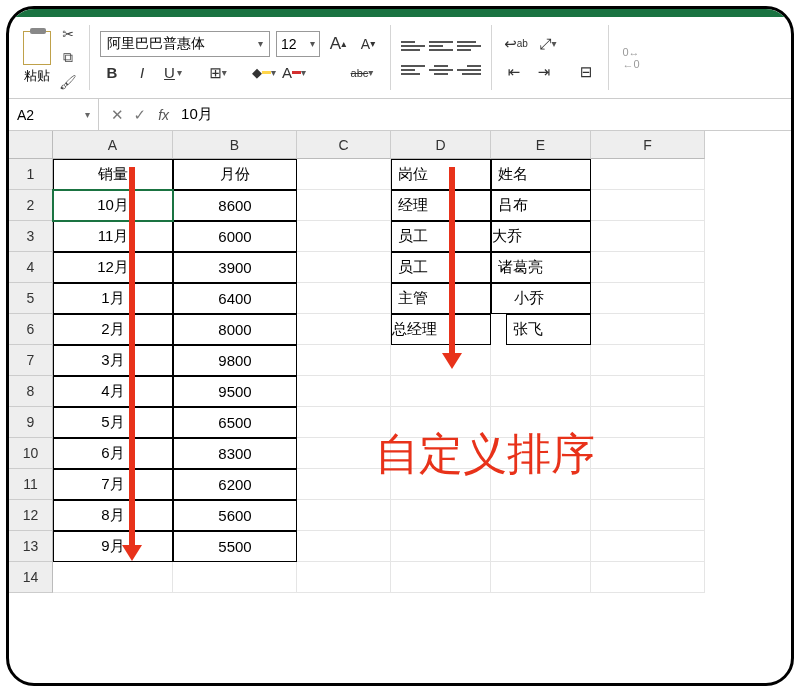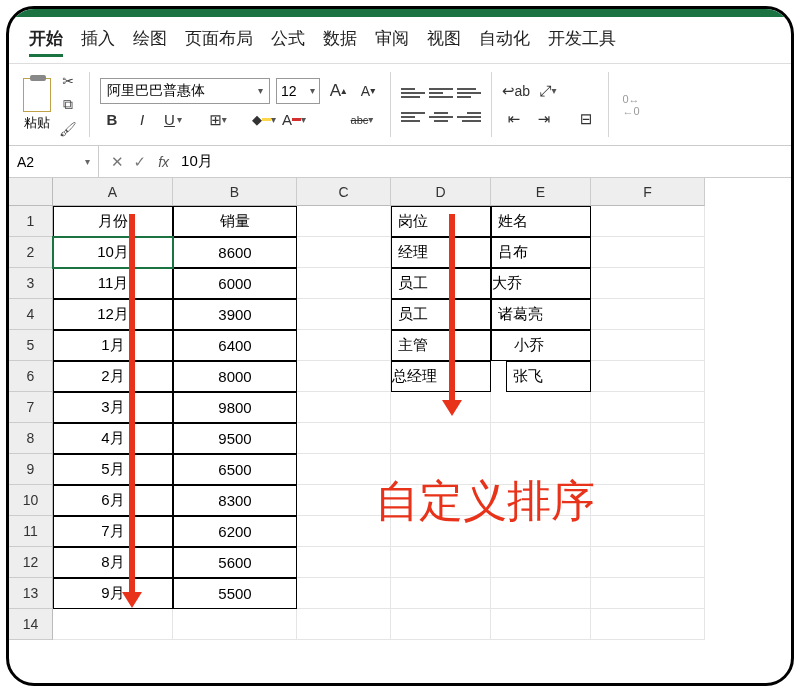--- a/index.html
+++ b/index.html
@@ -150,32 +150,20 @@
       position:absolute; color:#e8321a; font-size:44px; font-weight:500;
       z-index:10;
     }
   </style>
 </head>
 <body>
 
 <div class="window">
   <div class="topbar"></div>
 
-  <div class="menu-tabs" id="menu-tabs">
-      <span class="tab active">开始</span>
-      <span class="tab">插入</span>
-      <span class="tab">绘图</span>
-      <span class="tab">页面布局</span>
-      <span class="tab">公式</span>
-      <span class="tab">数据</span>
-      <span class="tab">审阅</span>
-      <span class="tab">视图</span>
-      <span class="tab">自动化</span>
-      <span class="tab">开发工具</span>
-    </div>
 
   <div class="ribbon">
     <div class="ribbon-group">
       <div class="clipboard">
         <div class="paste-box">
           <div class="paste-icon"></div>
           <div class="paste-label">粘贴</div>
         </div>
         <div class="mini-btns">
           <div class="mini-btn">✂</div>
@@ -259,21 +247,21 @@
         <div class="align-btn">
             <span style="width:60%;margin-left:auto"></span>
             <span style="width:100%"></span>
             <span style="width:80%;margin-left:auto"></span>
           </div>
       </div>
     </div>
 
     <div class="ribbon-group">
       <div class="font-row">
-        <div class="font-btn" style="width:28px;">↩<span style="font-size:14px;">ab</span></div>
+        <div class="font-btn" style="width:28px;">↩<span style="font-size:10px;">ab</span></div>
         <div class="font-btn">⤢<span class="caret">▾</span></div>
       </div>
       <div class="font-row">
         <div class="font-btn">⇤</div>
         <div class="font-btn">⇥</div>
         <div style="width:6px;"></div>
         <div class="font-btn">⊟</div>
       </div>
     </div>
 
@@ -322,22 +310,22 @@
             <div class="rowh">8</div>
             <div class="rowh">9</div>
             <div class="rowh">10</div>
             <div class="rowh">11</div>
             <div class="rowh">12</div>
             <div class="rowh">13</div>
             <div class="rowh">14</div>
           </div>
         <div class="cells" id="cells" style="position:relative;">
             <div class="cells-inner" style="grid-template-columns: 120px 124px 94px 100px 100px 114px;">
+              <div class="cell b-all">销量</div>
               <div class="cell b-all">月份</div>
-              <div class="cell b-all">销量</div>
               <div class="cell"></div>
               <div class="cell b-all" style="justify-content: flex-start; padding-left: 6px;">岗位</div>
               <div class="cell b-all" style="justify-content: flex-start; padding-left: 6px;">姓名</div>
               <div class="cell"></div>
               <div class="cell b-all selected">10月</div>
               <div class="cell b-all">8600</div>
               <div class="cell"></div>
               <div class="cell b-all" style="justify-content: flex-start; padding-left: 6px;">经理</div>
               <div class="cell b-all" style="justify-content: flex-start; padding-left: 6px;">吕布</div>
               <div class="cell"></div>

